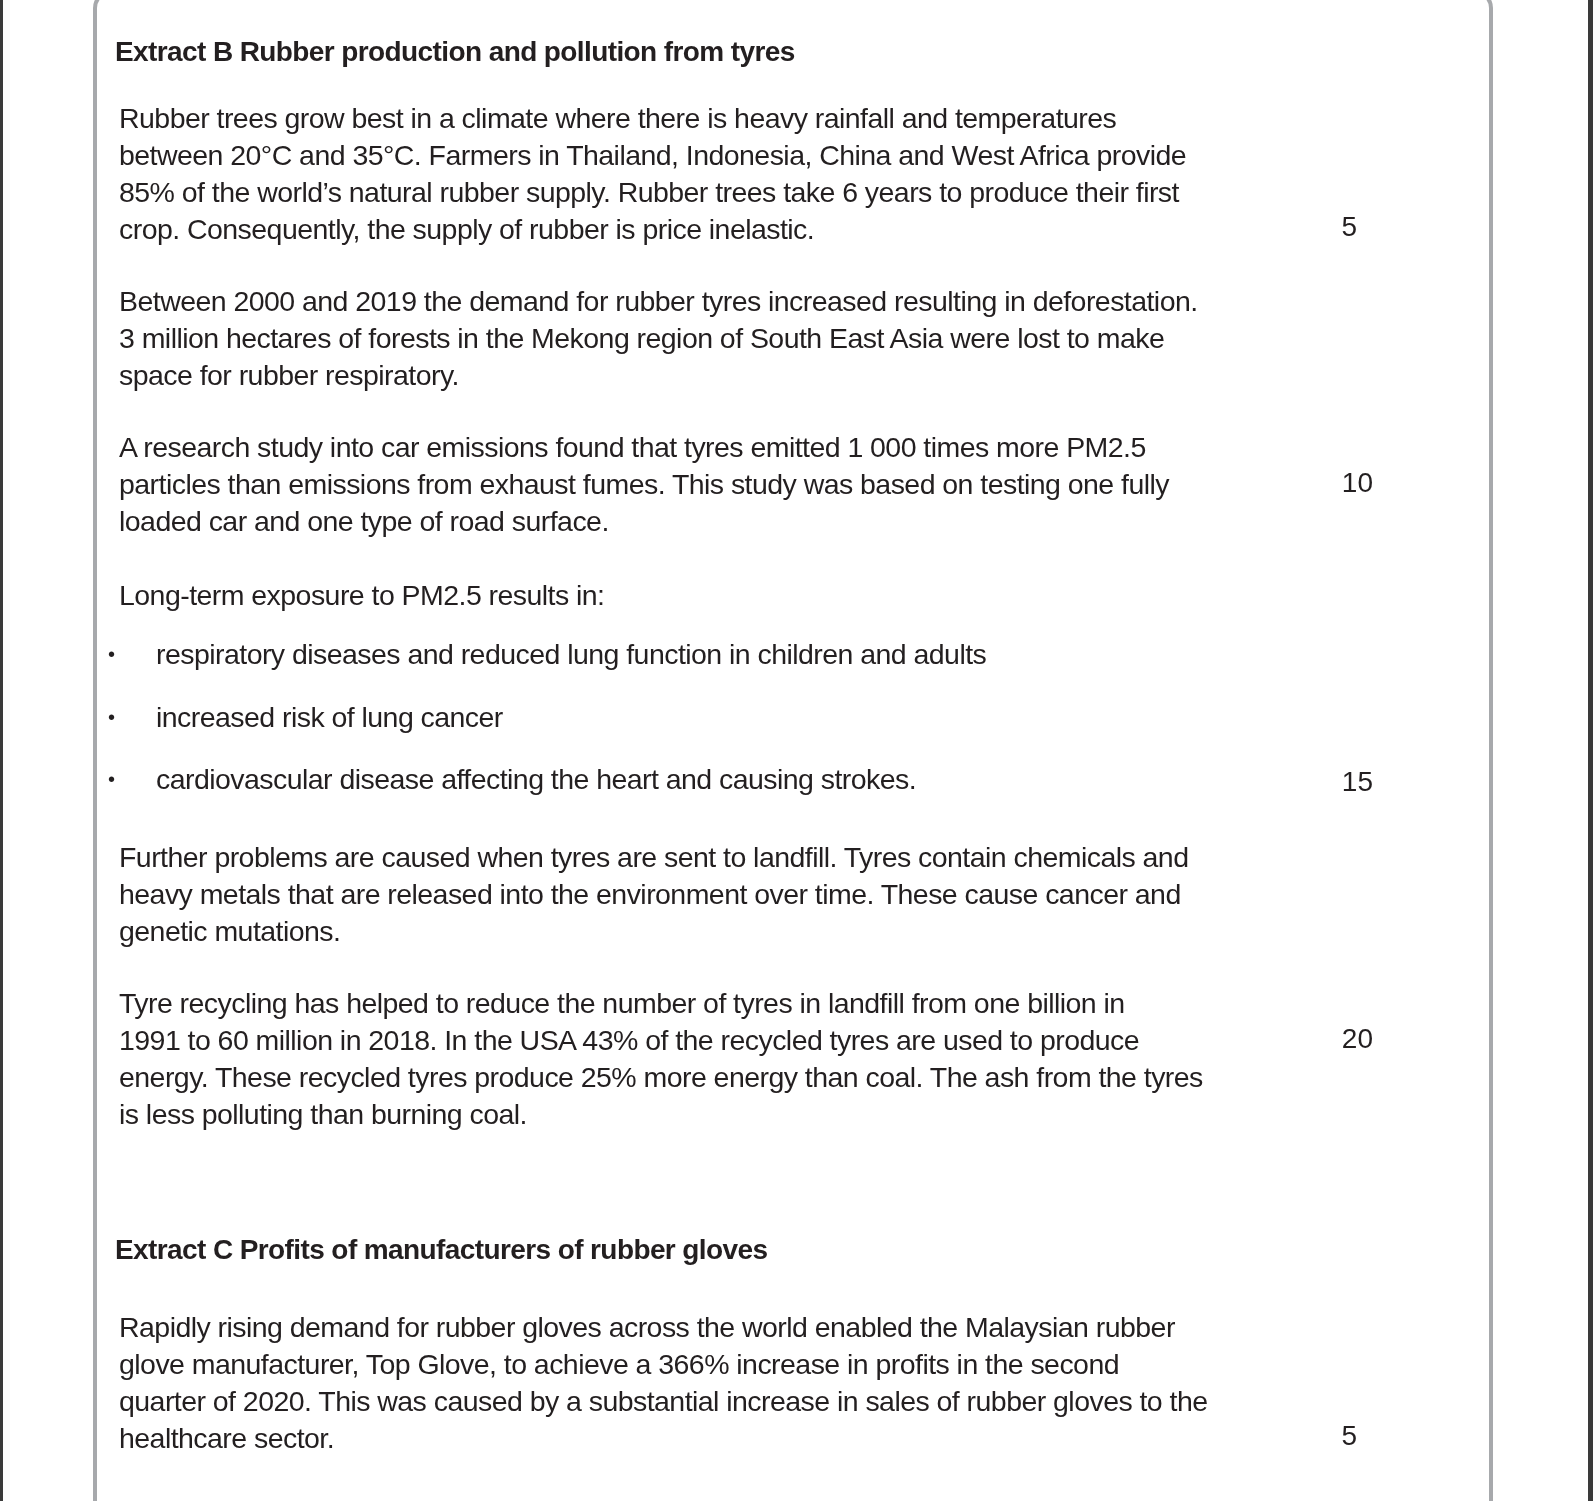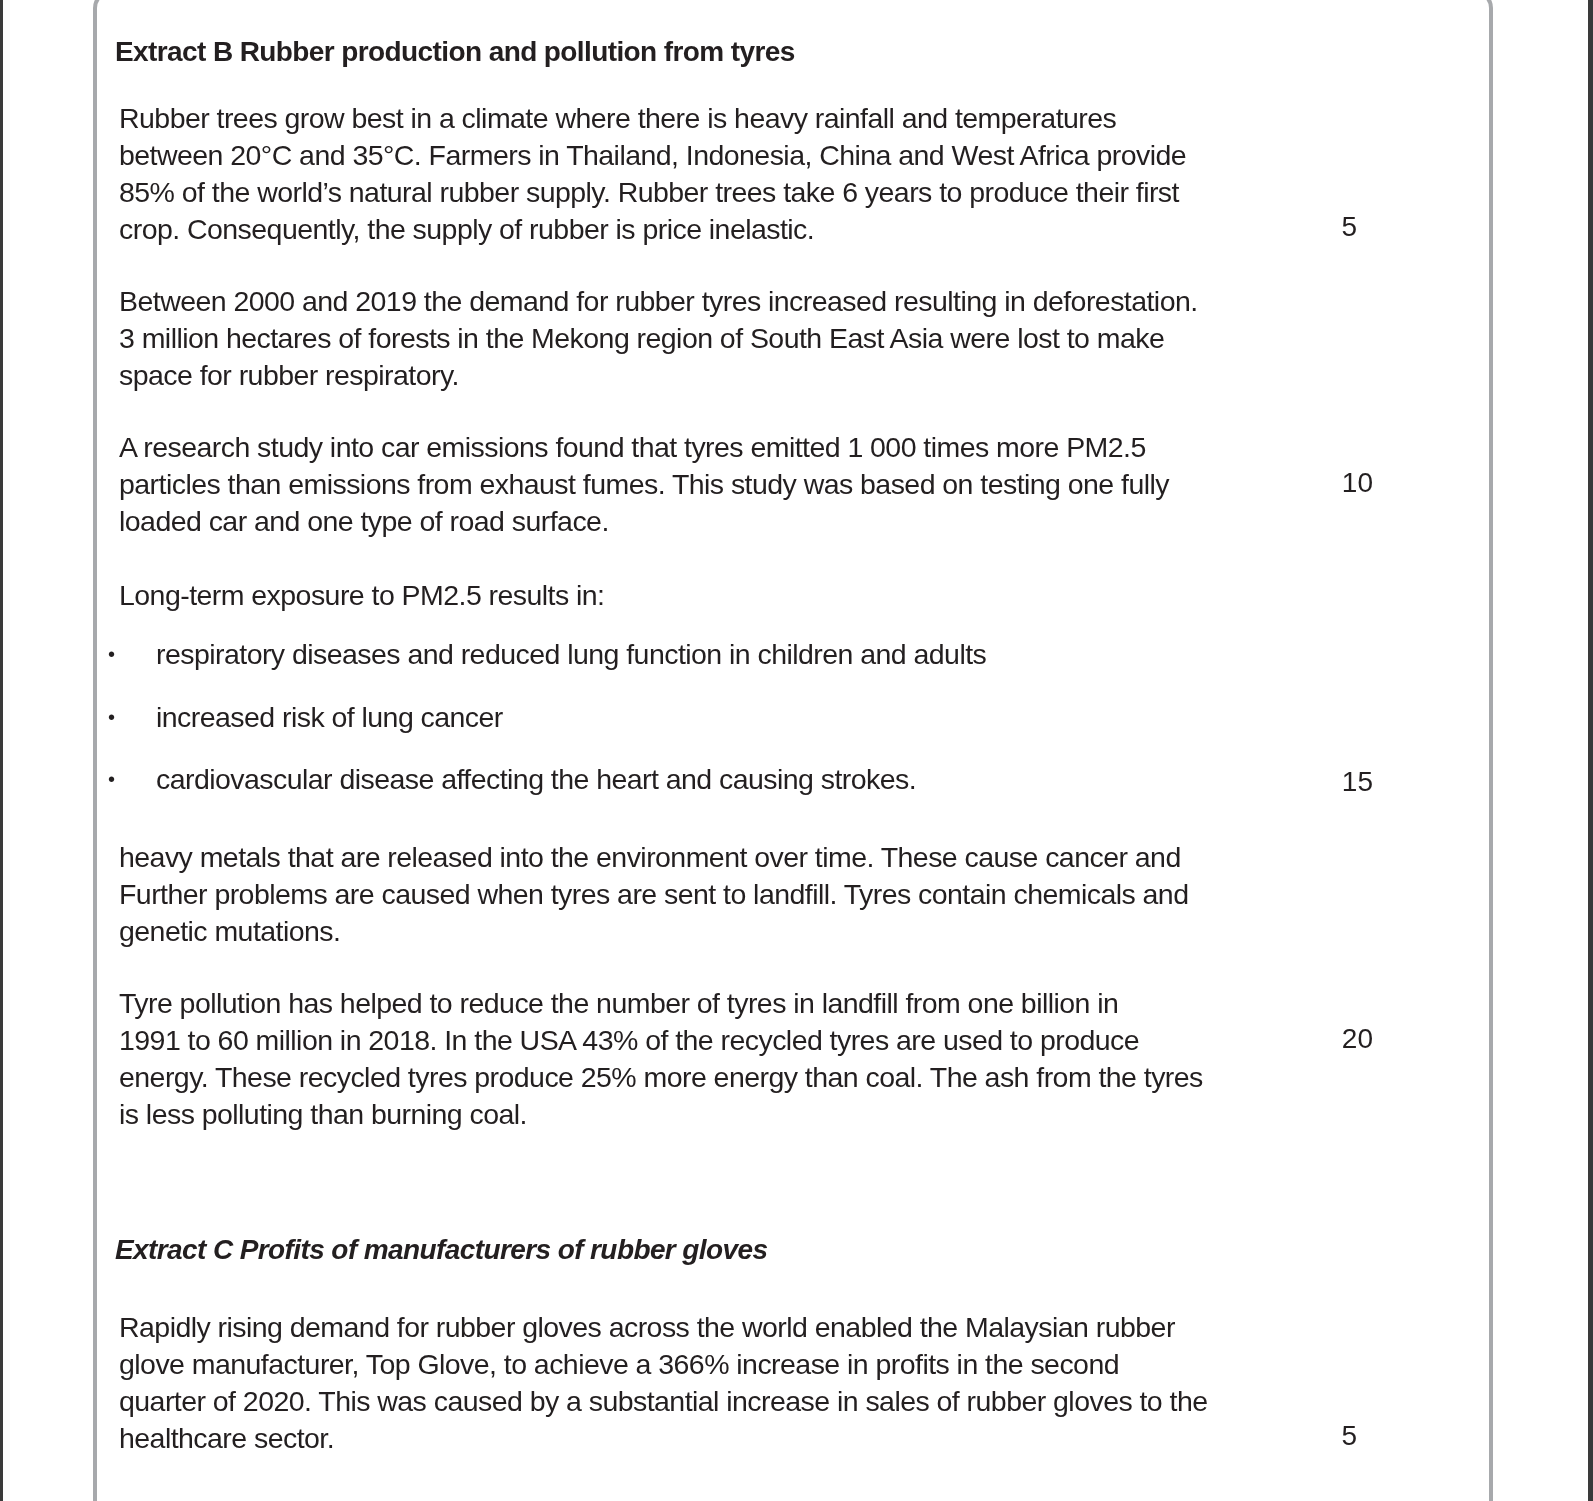--- a/index.html
+++ b/index.html
@@ -122,34 +122,34 @@
 </div>
 <div class="bullet-item" style="top:699px;">
   <span class="dot">•</span><span>increased risk of lung cancer</span>
 </div>
 <div class="bullet-item" style="top:761px;">
   <span class="dot">•</span><span>cardiovascular disease affecting the heart and causing strokes.</span>
 </div>
 <div class="line-num" style="left:1313px; top:763px;">15</div>
 
 <p class="para" style="top:835px;">
+  <span class="line">Further problems are caused when tyres are sent to landfill. Tyres contain chemicals and</span>
   <span class="line">heavy metals that are released into the environment over time. These cause cancer and</span>
-  <span class="line">Further problems are caused when tyres are sent to landfill. Tyres contain chemicals and</span>
   <span class="line">genetic mutations.</span>
 </p>
 
 <p class="para" style="top:981px;">
-  <span class="line">Tyre pollution has helped to reduce the number of tyres in landfill from one billion in</span>
+  <span class="line">Tyre recycling has helped to reduce the number of tyres in landfill from one billion in</span>
   <span class="line">1991 to 60 million in 2018. In the USA 43% of the recycled tyres are used to produce</span>
   <span class="line">energy. These recycled tyres produce 25% more energy than coal. The ash from the tyres</span>
   <span class="line">is less polluting than burning coal.</span>
 </p>
 <div class="line-num" style="left:1313px; top:1020px;">20</div>
 
-<div class="heading" style="top:1236px;font-style:italic;">Extract C Profits of manufacturers of rubber gloves</div>
+<div class="heading" style="top:1236px;">Extract C Profits of manufacturers of rubber gloves</div>
 
 <p class="para" style="top:1305px;">
   <span class="line">Rapidly rising demand for rubber gloves across the world enabled the Malaysian rubber</span>
   <span class="line">glove manufacturer, Top Glove, to achieve a 366% increase in profits in the second</span>
   <span class="line">quarter of 2020. This was caused by a substantial increase in sales of rubber gloves to the</span>
   <span class="line">healthcare sector.</span>
 </p>
 <div class="line-num" style="left:1297px; top:1417px;">5</div>
 
 </body></html>

